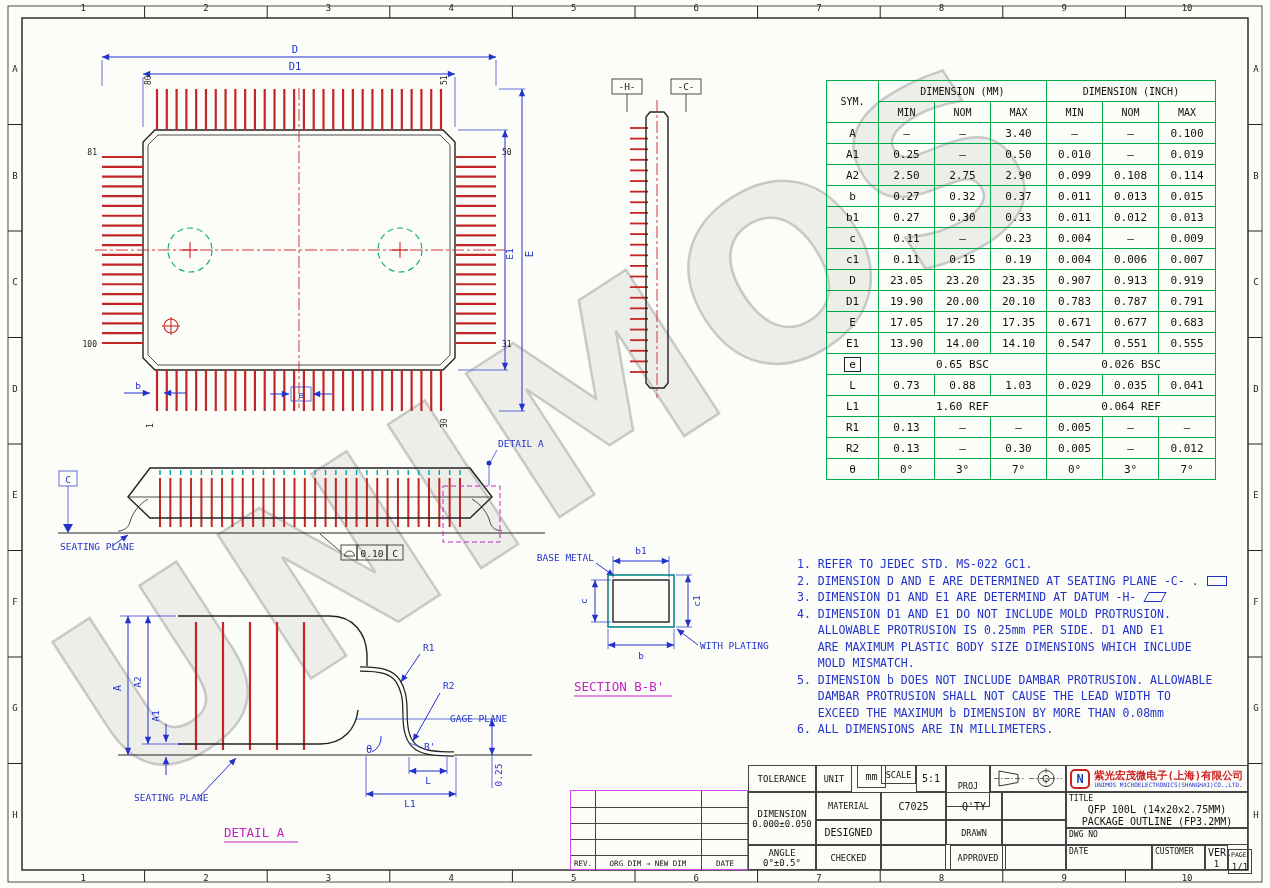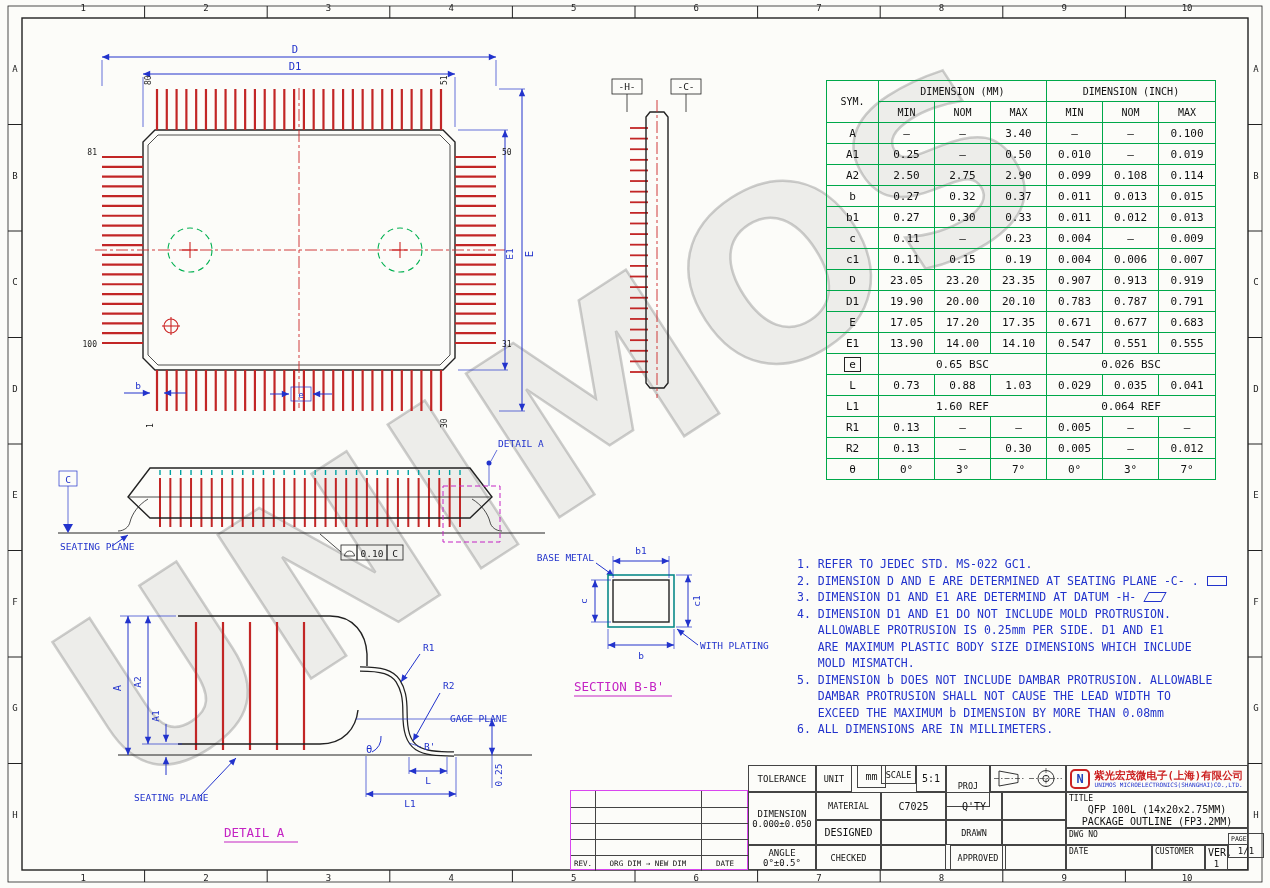--- a/index.html
+++ b/index.html
@@ -774,19 +774,19 @@
     <div class="tb-cell tb-col" style="left:496px;top:80px;width:86px;height:25px">
       <span class="cell-label">DATE</span>
     </div>
     <div class="tb-cell tb-col" style="left:582px;top:80px;width:53px;height:25px">
       <span class="cell-label">CUSTOMER</span>
     </div>
     <div class="tb-cell tb-col" style="left:635px;top:80px;width:23px;height:25px">
       <span class="cell-label" style="font-size:10px">VER.</span>
       <span class="cell-value">1</span>
     </div>
-    <div class="tb-cell tb-col" style="left:658px;top:68px;width:36px;height:25px">
+    <div class="tb-cell tb-col" style="left:658px;top:84px;width:24px;height:25px">
       <span class="cell-label" style="font-size:6.5px">PAGE</span>
       <span class="cell-value">1/1</span>
     </div>
   </div>
 
 </div>
 
 </body></html>

